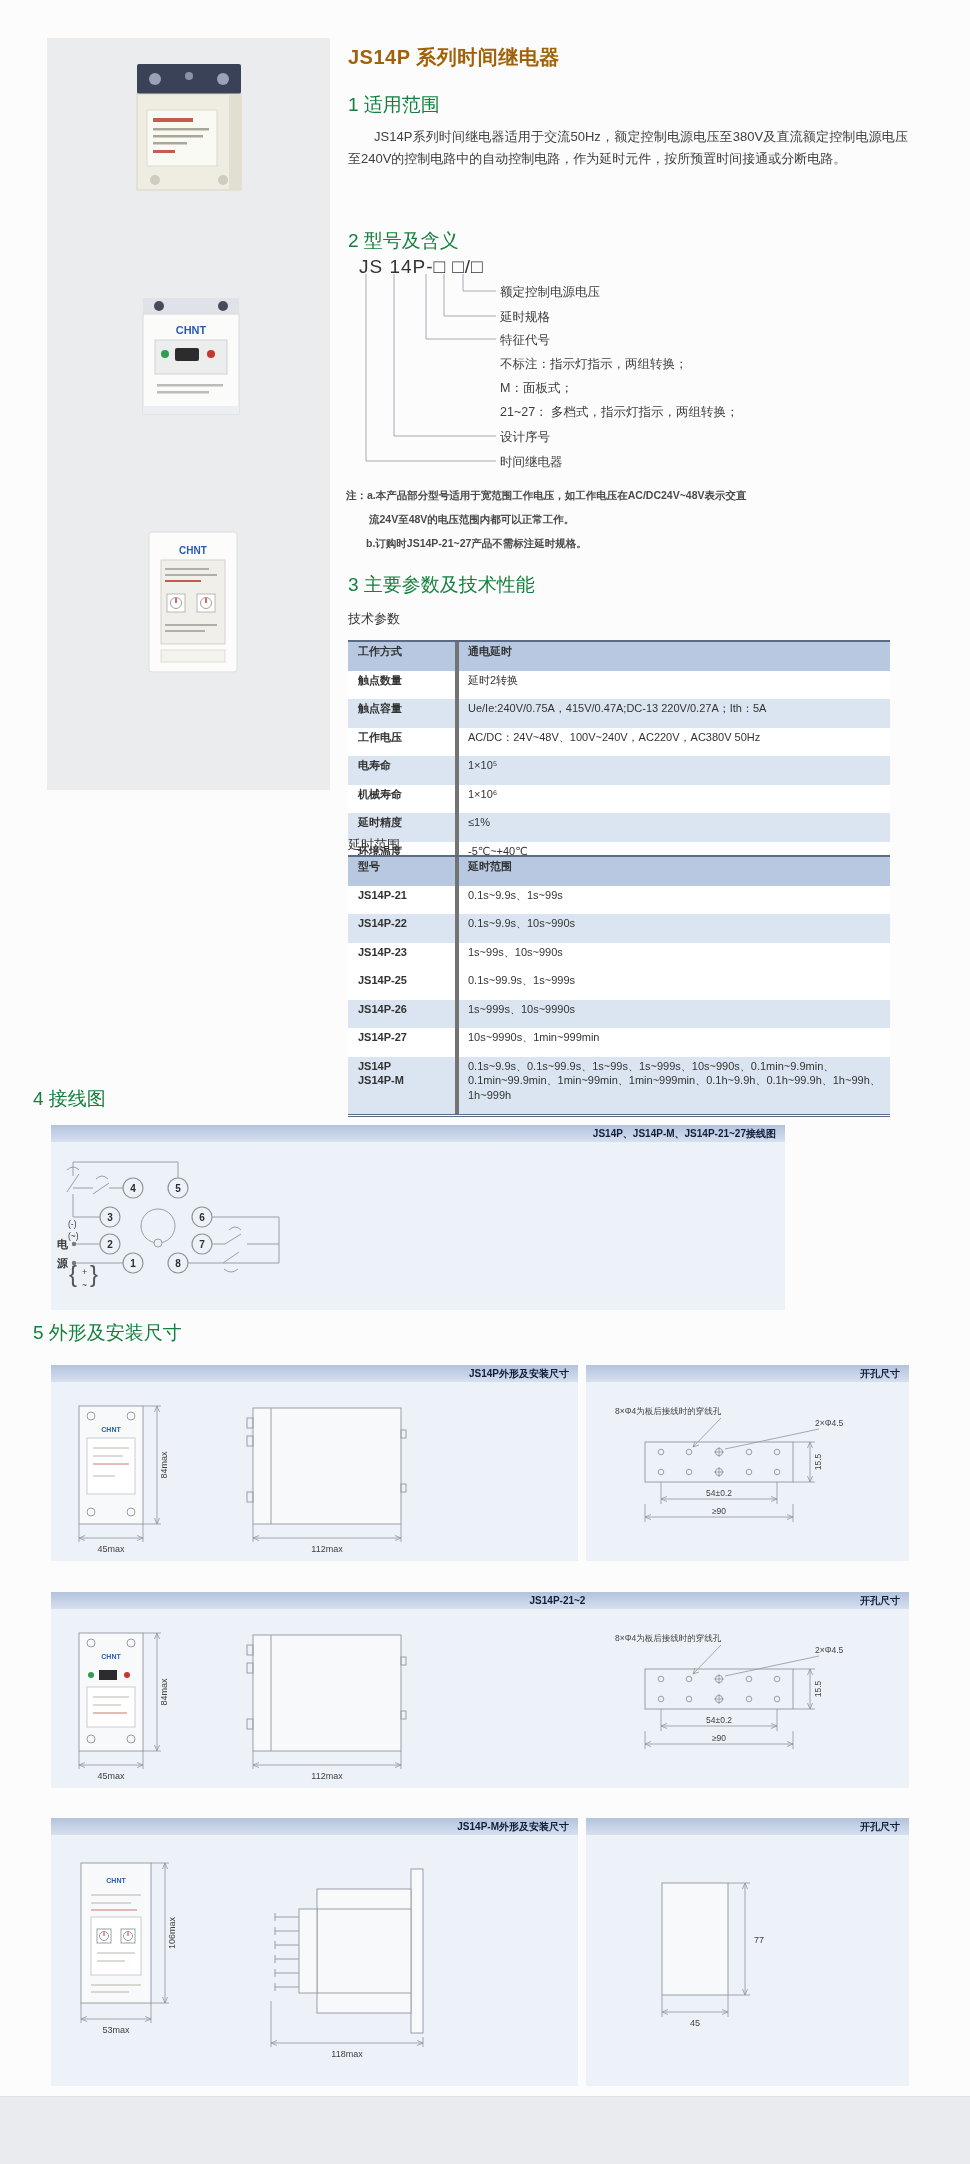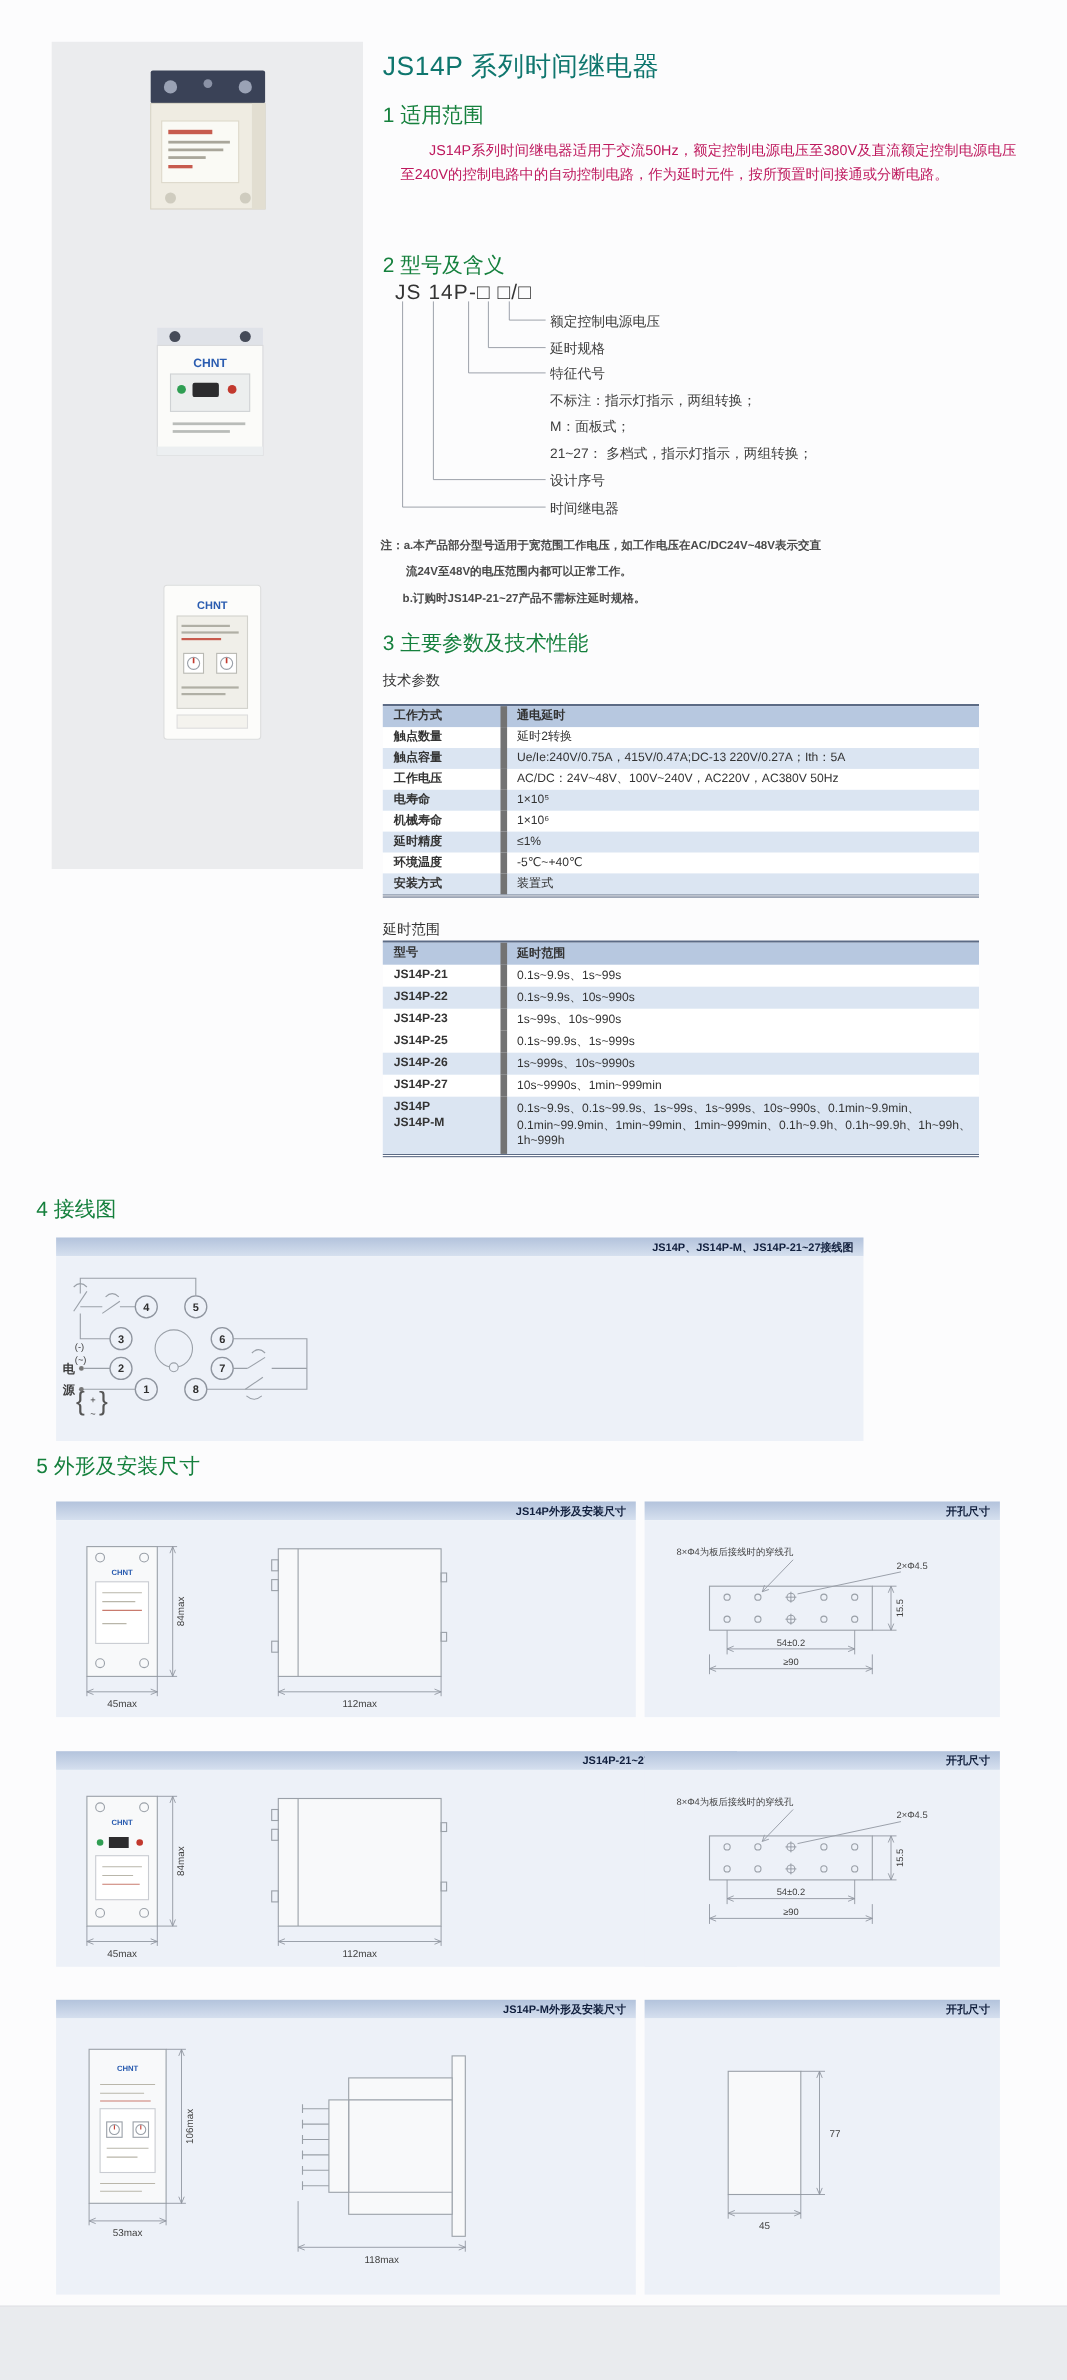--- a/index.html
+++ b/index.html
@@ -1,37 +1,37 @@
 <!DOCTYPE html>
 <html><head>
 <meta charset="utf-8">
 <style>
   *{margin:0;padding:0;box-sizing:border-box}
   html,body{background:#f1f2f3}
   .page{position:relative;width:970px;height:2164px;background:#fcfcfd;overflow:hidden;
         font-family:"Liberation Sans","DejaVu Sans",sans-serif;color:#3c3c3c}
   .photo-strip{position:absolute;left:47px;top:38px;width:283px;height:752px;background:#ebecee}
   .photo{position:absolute;left:62px}
-  .doc-title{position:absolute;left:348px;top:44px;font-size:24px;font-weight:400;color:#0f766e;letter-spacing:.5px}
+  .doc-title{position:absolute;left:348px;top:44px;font-size:20px;font-weight:700;color:#a16207;letter-spacing:.5px}
   .sec-h{position:absolute;font-size:19px;font-weight:400;color:#15803d;white-space:nowrap}
-  .body-text{position:absolute;left:364px;top:126px;width:560px;font-size:13px;line-height:21.5px;
-             color:#be185d;text-align:justify;text-indent:2em}
+  .body-text{position:absolute;left:348px;top:126px;width:560px;font-size:13px;line-height:21.5px;
+             color:#404040;text-align:justify;text-indent:2em}
   .model-code{position:absolute;left:359px;top:256px;font-size:19px;font-weight:500;color:#333;letter-spacing:1px;white-space:nowrap}
   .model-lines{position:absolute;left:348px;top:250px;width:260px;height:225px}
   .m-label{position:absolute;left:500px;font-size:12.5px;color:#3d3d3d;white-space:nowrap}
   .note{position:absolute;font-size:10.5px;font-weight:600;color:#4a4a4a;white-space:nowrap}
   .tbl-label{position:absolute;left:348px;font-size:13px;color:#333;white-space:nowrap}
   .tbl{position:absolute;left:348px;width:542px;border-top:2px solid #5c6b85;border-bottom:3px double #5c6b85;
        font-size:11px;color:#333;background:#fff}
   .tr{display:flex;align-items:flex-start;min-height:19px}
   .delay .tr{min-height:20px}
   .th{background:#b7c8e0;font-weight:700}
   .alt{background:#dbe5f2}
   .c1{width:107px;padding:2px 4px 2px 10px;font-weight:700;flex-shrink:0;white-space:pre-line;line-height:14.5px}
-  .c2{flex:1;border-left:6px solid #737373;padding:2px 6px 2px 9px;align-self:stretch;display:flex;
+  .c2{flex:1;border-left:4px solid #737373;padding:2px 6px 12px 9px;align-self:stretch;display:flex;
       align-items:center;line-height:14.5px}
   .panel{position:absolute}
   .panel-bar{height:17px;background:linear-gradient(180deg,#b3c3dc,#d6e0ef);display:flex;align-items:center;
              justify-content:flex-end;padding-right:9px;font-size:10px;font-weight:700;color:#101e3c;white-space:nowrap}
   .panel-body{position:absolute;left:0;right:0;top:17px;bottom:0;background:#edf1f8}
   .footer-strip{position:absolute;left:0;top:2096px;width:970px;height:68px;background:#e9ebee;border-top:1px solid #e0e2e6}
   svg text{font-family:"Liberation Sans","DejaVu Sans",sans-serif}
   .ln{stroke:#9aa0a8;fill:none;stroke-width:1}
   .lnf{stroke:#9aa0a8;fill:#f8f9fa;stroke-width:1}
   .dln{stroke:#8f959f;fill:none;stroke-width:.8}

